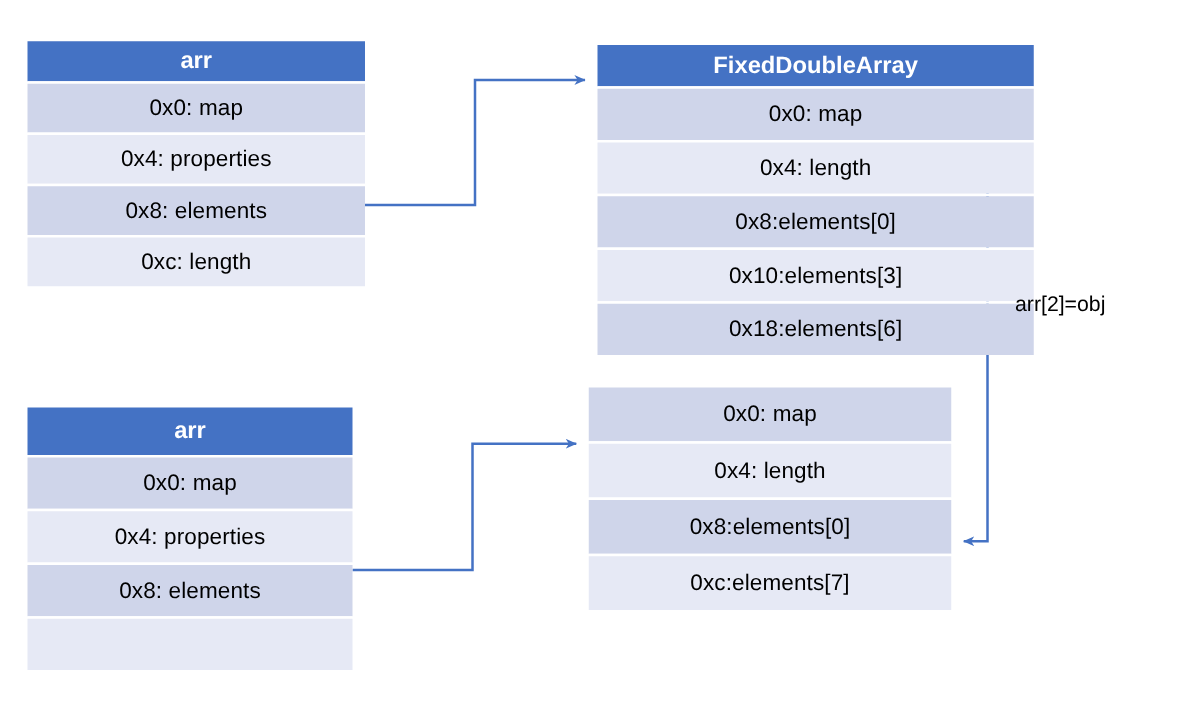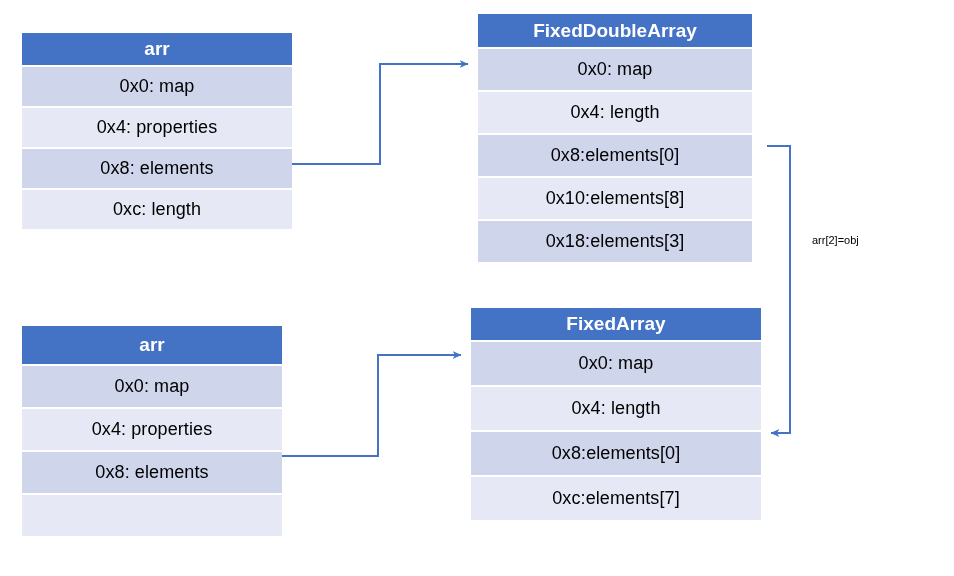--- a/index.html
+++ b/index.html
@@ -51,37 +51,37 @@
   .row-dark { background: #CFD5EA; }
   .row-light { background: #E6E9F5; }
   .gap { height: 2px; background: #ffffff; width: 100%; }
 
   
   #struct-arr-top { left: 22px; top: 33px; width: 270px; }
   #struct-arr-top .struct-header { height: 32px; }
   #struct-arr-top .struct-row { height: 39px; }
 
   
-  #struct-fixeddoublearray { left: 478px; top: 14px; width: 274px; }
+  #struct-fixeddoublearray { left: 478px; top: 36px; width: 349px; }
   #struct-fixeddoublearray .struct-header { height: 33px; }
   #struct-fixeddoublearray .struct-row { height: 41px; }
 
   
   #struct-arr-bottom { left: 22px; top: 326px; width: 260px; }
   #struct-arr-bottom .struct-header { height: 38px; }
   #struct-arr-bottom .struct-row { height: 41px; }
 
   
   #struct-fixedarray { left: 471px; top: 308px; width: 290px; }
   #struct-fixedarray .struct-header { height: 32px; }
   #struct-fixedarray .struct-row { height: 43px; }
 
   .edge-label {
     position: absolute;
-    font-size: 11px;
+    font-size: 17px;
     color: #000000;
     white-space: nowrap;
   }
   #edge-label-arr2 { left: 812px; top: 234px; }
 </style>
 </head>
 <body>
 
 <svg id="canvas" viewBox="0 0 954 576" xmlns="http://www.w3.org/2000/svg">
   <defs>
@@ -114,39 +114,38 @@
 
 <div class="struct" id="struct-fixeddoublearray">
   <div class="struct-header">FixedDoubleArray</div>
   <div class="gap"></div>
   <div class="struct-row row-dark">0x0: map</div>
   <div class="gap"></div>
   <div class="struct-row row-light">0x4: length</div>
   <div class="gap"></div>
   <div class="struct-row row-dark">0x8:elements[0]</div>
   <div class="gap"></div>
-  <div class="struct-row row-light">0x10:elements[8]</div>
+  <div class="struct-row row-light">0x10:elements[3]</div>
   <div class="gap"></div>
-  <div class="struct-row row-dark">0x18:elements[3]</div>
+  <div class="struct-row row-dark">0x18:elements[6]</div>
 </div>
 
 <div class="struct" id="struct-arr-bottom">
   <div class="struct-header">arr</div>
   <div class="gap"></div>
   <div class="struct-row row-dark">0x0: map</div>
   <div class="gap"></div>
   <div class="struct-row row-light">0x4: properties</div>
   <div class="gap"></div>
   <div class="struct-row row-dark">0x8: elements</div>
   <div class="gap"></div>
   <div class="struct-row row-light"></div>
 </div>
 
 <div class="struct" id="struct-fixedarray">
-  <div class="struct-header">FixedArray</div>
   <div class="gap"></div>
   <div class="struct-row row-dark">0x0: map</div>
   <div class="gap"></div>
   <div class="struct-row row-light">0x4: length</div>
   <div class="gap"></div>
   <div class="struct-row row-dark">0x8:elements[0]</div>
   <div class="gap"></div>
   <div class="struct-row row-light">0xc:elements[7]</div>
   <div class="gap"></div>
 </div>

